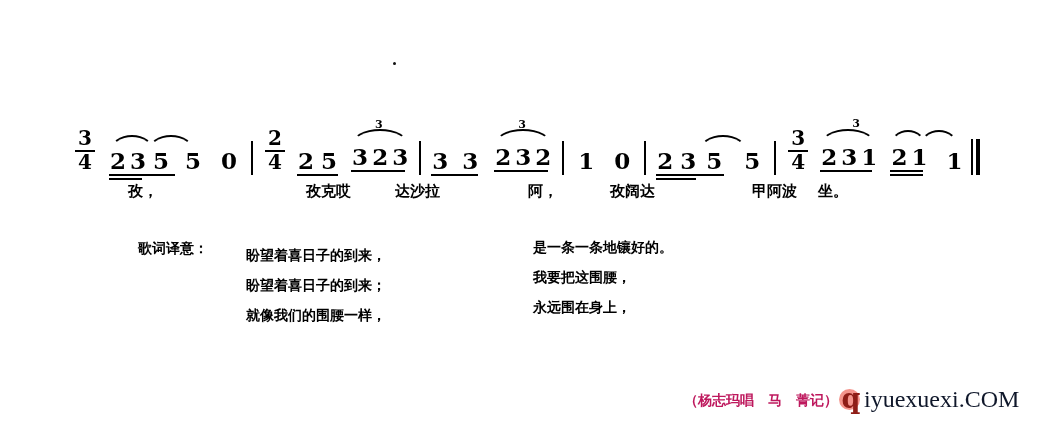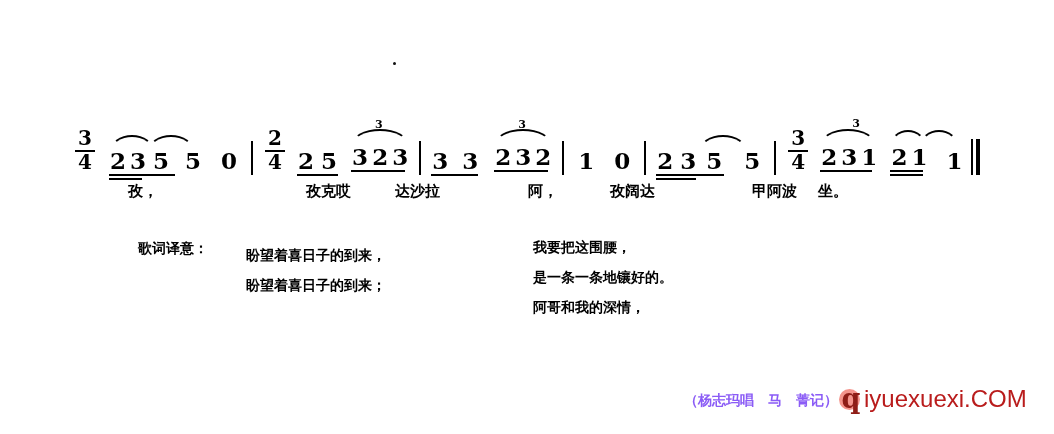--- a/index.html
+++ b/index.html
@@ -182,21 +182,21 @@
     white-space: nowrap;
   }
 
   
   #credits {
     position: absolute;
     left: 684px;
     top: 392px;
     font-weight: bold;
     font-size: 14px;
-    color: #8b5cf6;
+    color: #be185d;
     white-space: nowrap;
   }
 
   
   #watermark {
     position: absolute;
     left: 838px;
     top: 382px;
     display: flex;
     align-items: center;
@@ -222,24 +222,24 @@
     top: 0;
     width: 100%;
     text-align: center;
     font-family: "DejaVu Serif", "Liberation Serif", serif;
     font-weight: bold;
     font-size: 27px;
     line-height: 30px;
     color: #8f1d17;
   }
   #watermark .wm-text {
-    font-family: Liberation Sans, sans-serif;
+    font-family: Liberation Serif, serif;
     font-size: 24px;
     letter-spacing: 0px;
-    color: #b91c1c;
+    color: #0f172a;
     line-height: 30px;
   }
 </style>
 </head>
 <body>
 
 <div id="page">
 
   <div class="speck" style="left:393px; top:62px;"></div>
 
@@ -364,26 +364,27 @@
     <div class="lyric" style="left:752px;">甲阿波</div>
     <div class="lyric" style="left:818px;">坐。</div>
   </div>
 
   <div id="translation">
     <div class="tr-label">歌词译意：</div>
 
     <div class="tr-col-left">
       <div class="tr-line">盼望着喜日子的到来，</div>
       <div class="tr-line">盼望着喜日子的到来；</div>
+      <div class="tr-line">就像我们的围腰一样，</div>
     </div>
 
     <div class="tr-col-right">
+      <div class="tr-line">是一条一条地镶好的。</div>
       <div class="tr-line">我要把这围腰，</div>
-      <div class="tr-line">是一条一条地镶好的。</div>
-      <div class="tr-line">阿哥和我的深情，</div>
+      <div class="tr-line">永远围在身上，</div>
     </div>
   </div>
 
   <div id="credits">（杨志玛唱　马　菁记）</div>
 
   <div id="watermark">
     <span class="wm-q">
       <span class="disc"></span>
       <span class="glyph">q</span>
     </span>

